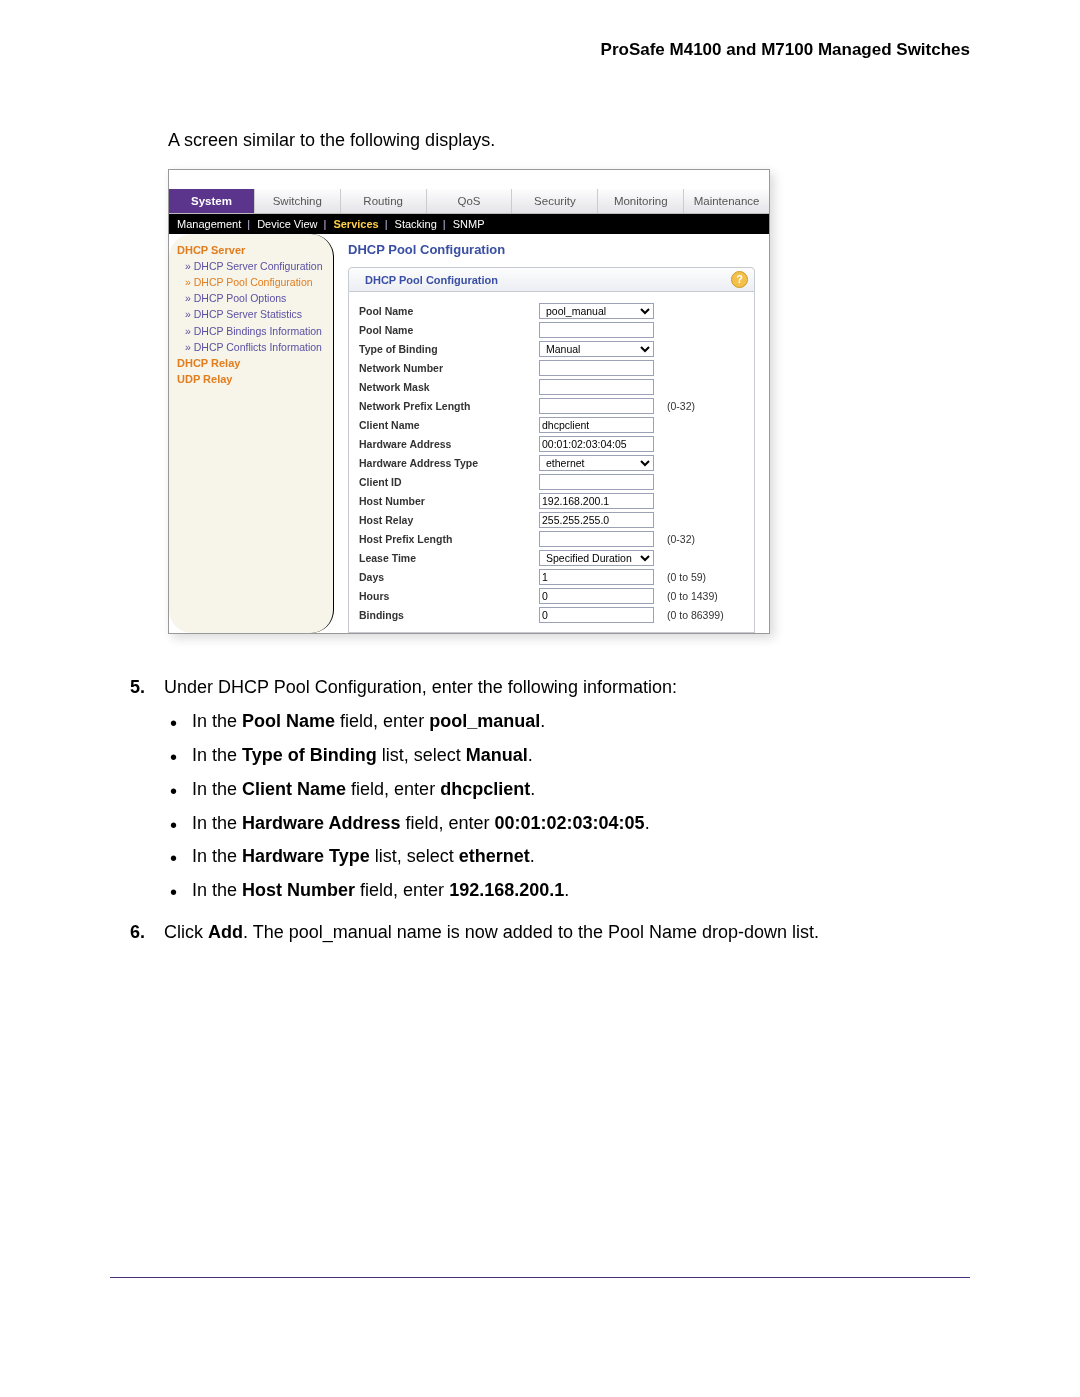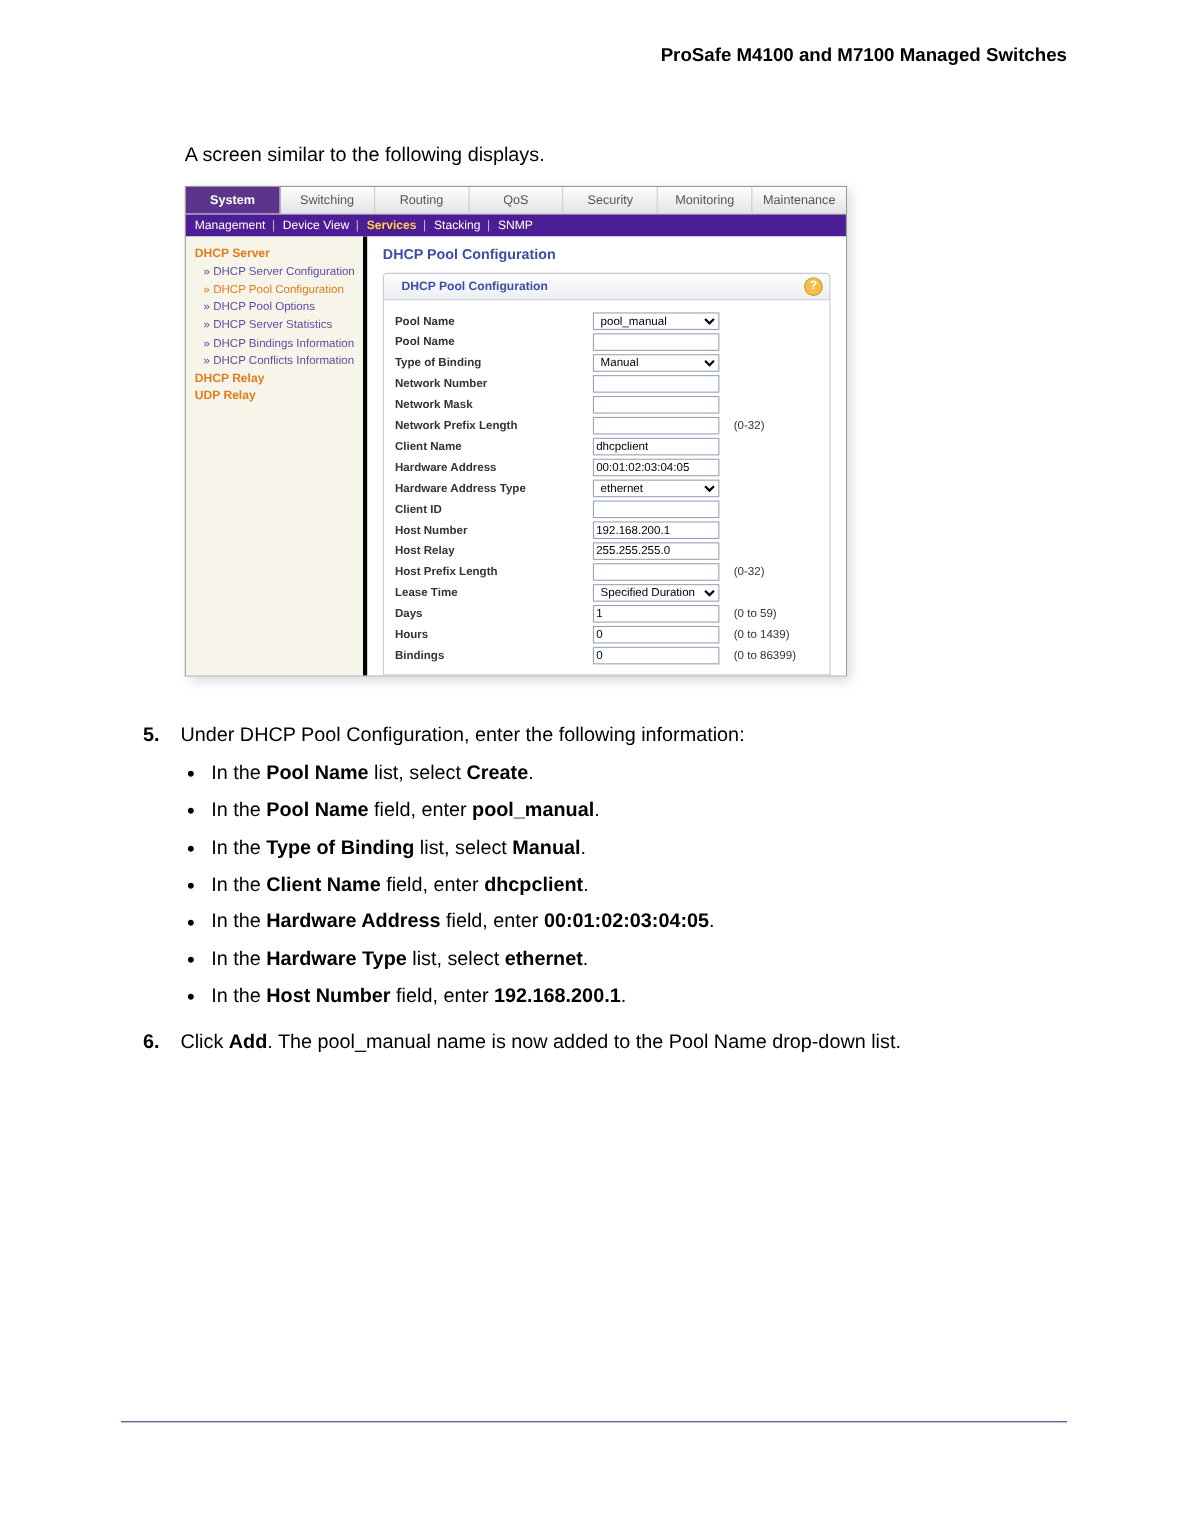--- a/index.html
+++ b/index.html
@@ -1,30 +1,30 @@
 <!DOCTYPE html>
 <html><head>
 <meta charset="utf-8">
 <style>
   html,body{margin:0;padding:0;background:#fff;}
   body{width:1080px;font-family:Arial,Helvetica,sans-serif;color:#000;}
   .page{padding:40px 110px 30px 110px;box-sizing:border-box;}
   .doc-title{text-align:right;font-weight:bold;font-size:17px;margin:0 0 70px 0;}
   .intro{font-size:18px;margin:0 0 18px 58px;}
   .screenshot{margin:0 0 40px 58px;width:600px;border:1px solid #999;box-shadow:4px 4px 10px rgba(0,0,0,0.15);font-family:Tahoma,Verdana,Arial,sans-serif;font-size:11px;color:#3a3a3a;}
-  .tabs{display:flex;background:linear-gradient(#fdfdfd,#e4e4e9);border-bottom:1px solid #bbb;}
+  .tabs{display:flex;background:linear-gradient(#fdfdfd,#e4e4e9);border-bottom:1px solid #bbb;margin-top:19px;}
   .tab{padding:6px 0;flex:1;text-align:center;font-size:11.5px;color:#555;border-right:1px solid #ccc;cursor:pointer;}
   .tab:last-child{border-right:none;}
   .tab.active{background:#5b348b;color:#fff;font-weight:bold;}
-  .subnav{background:#4c1d95;color:#fff;font-size:11px;padding:4px 8px;}
+  .subnav{background:#000000;color:#fff;font-size:11px;padding:4px 8px;}
   .subnav span{margin-right:2px;}
   .subnav .sep{color:#c9b8de;margin:0 4px;}
   .subnav .hl{color:#ffcf4a;font-weight:bold;}
   .ui-body{display:flex;min-height:370px;}
-  .sidebar{width:165px;background:#f7f4ea;border-right:4px solid #000000;padding:8px 6px 8px 6px;box-sizing:border-box;}
+  .sidebar{width:165px;background:#f7f4ea;border-right:1px solid #000000;padding:8px 6px 8px 6px;box-sizing:border-box;border-radius:23px;}
   .side-sec{color:#e07d1e;font-weight:bold;font-size:11px;margin:2px 0 4px 2px;}
   .side-link{color:#5b4fa3;font-size:10.5px;margin:3px 0 3px 10px;line-height:1.25;cursor:pointer;}
   .side-link.wrap{margin-left:10px;}
   .side-link.active{color:#e07d1e;}
   .content{flex:1;padding:8px 14px 0 14px;background:#fff;box-sizing:border-box;}
   .c-title{color:#3a4fa3;font-weight:bold;font-size:13px;margin:0 0 10px 0;}
   .panel-head{display:flex;align-items:center;background:linear-gradient(#fdfdfd,#eceef3);border:1px solid #c8cad2;border-radius:4px 4px 0 0;padding:3px 6px;}
   .panel-head .pt{color:#3a4fa3;font-weight:bold;font-size:11px;flex:1;text-align:left;padding-left:10px;}
   .help-icon{width:15px;height:15px;border-radius:50%;background:#f3c04b;border:1px solid #d09a1e;color:#fff;font-weight:bold;font-size:11px;text-align:center;line-height:15px;}
   .panel-body{border:1px solid #c8cad2;border-top:none;padding:8px 10px 6px 10px;}
@@ -165,21 +165,20 @@
       </div>
     </div>
   </div>
 
   <div class="instr">
     <div class="step">
       <div class="step-num">5.</div>
       <div class="step-body">
         <span>Under DHCP Pool Configuration, enter the following information:</span>
         <ul class="bullets">
-          <li><span>In the </span><b>Pool Name</b><span> list, select </span><b>Create</b><span>.</span></li>
           <li><span>In the </span><b>Pool Name</b><span> field, enter </span><b>pool_manual</b><span>.</span></li>
           <li><span>In the </span><b>Type of Binding</b><span> list, select </span><b>Manual</b><span>.</span></li>
           <li><span>In the </span><b>Client Name</b><span> field, enter </span><b>dhcpclient</b><span>.</span></li>
           <li><span>In the </span><b>Hardware Address</b><span> field, enter </span><b>00:01:02:03:04:05</b><span>.</span></li>
           <li><span>In the </span><b>Hardware Type</b><span> list, select </span><b>ethernet</b><span>.</span></li>
           <li><span>In the </span><b>Host Number</b><span> field, enter </span><b>192.168.200.1</b><span>.</span></li>
         </ul>
       </div>
     </div>
     <div class="step">

